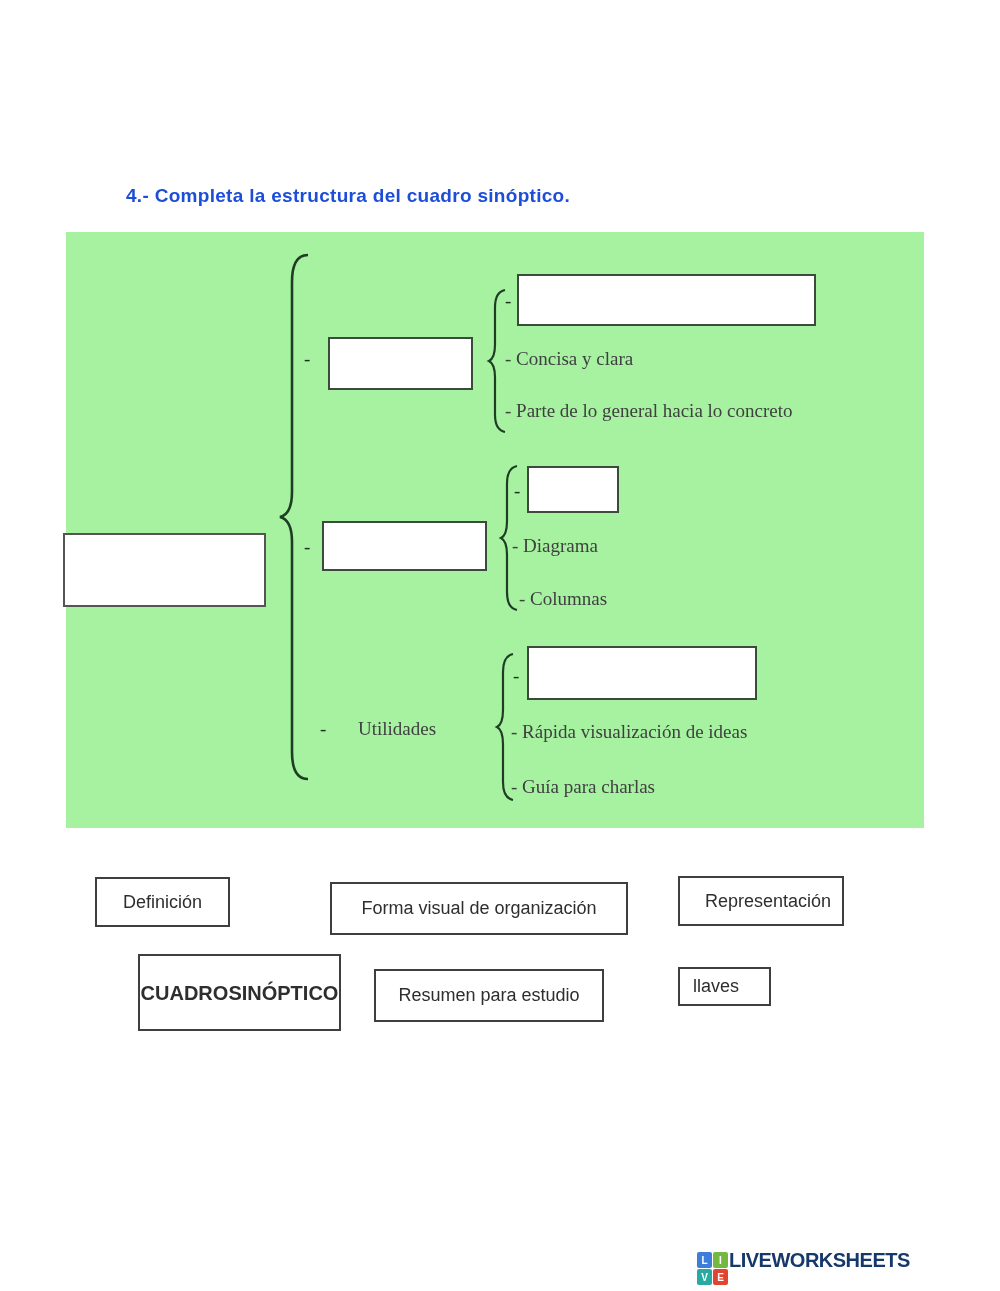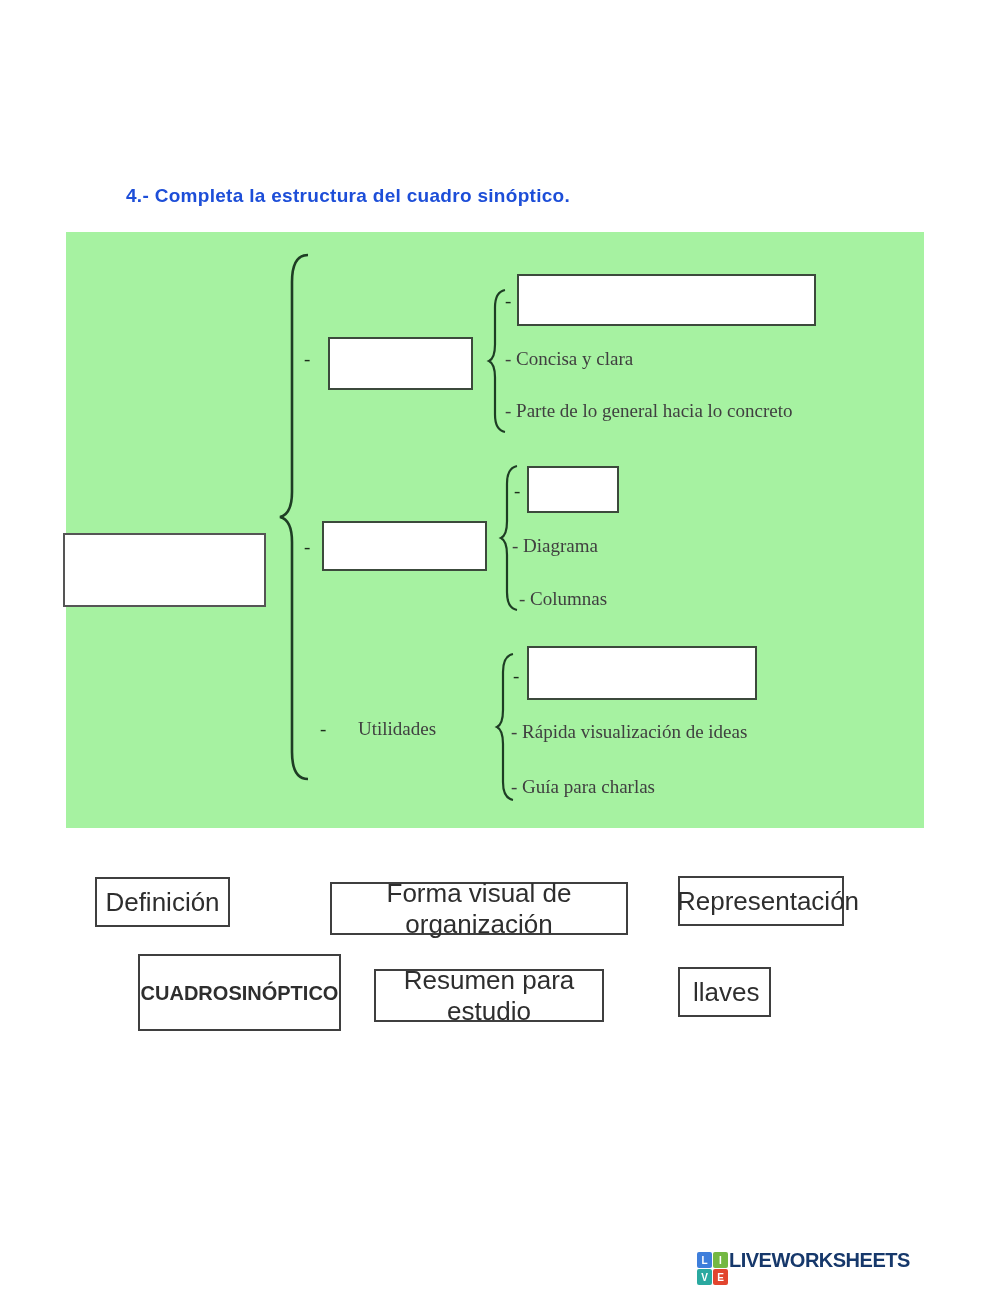--- a/index.html
+++ b/index.html
@@ -23,27 +23,27 @@
   #slot-r1{left:328px;top:337px;width:145px;height:53px;}
   #slot-top{left:517px;top:274px;width:299px;height:52px;}
   #slot-r2{left:322px;top:521px;width:165px;height:50px;}
   #slot-small{left:527px;top:466px;width:92px;height:47px;}
   #slot-r3{left:527px;top:646px;width:230px;height:54px;}
 
   svg.brace{position:absolute;overflow:visible;}
 
   
   .bank{border:2px solid #3f3f3f;background:#ffffff;box-sizing:border-box;display:flex;
-        align-items:center;justify-content:center;font-size:26px;color:#2e2e2e;text-align:center;}
+        align-items:center;justify-content:center;font-size:18px;color:#2e2e2e;text-align:center;}
   #wb-definicion{left:95px;top:877px;width:135px;height:50px;}
   #wb-forma{left:330px;top:882px;width:298px;height:53px;}
   #wb-representacion{left:678px;top:876px;width:166px;height:50px;padding-left:14px;}
   #wb-cuadro{left:138px;top:954px;width:203px;height:77px;font-weight:bold;font-size:20px;line-height:1.2;flex-direction:row;}
   #wb-resumen{left:374px;top:969px;width:230px;height:53px;}
-  #wb-llaves{left:678px;top:967px;width:93px;height:50px;justify-content:flex-start;padding-left:13px;}
+  #wb-llaves{left:678px;top:967px;width:93px;height:39px;justify-content:flex-start;padding-left:13px;}
 
   
   #logo{left:697px;top:1252px;display:grid;grid-template-columns:15px 15px;grid-template-rows:16px 16px;gap:1px;}
   .logo-sq{display:flex;align-items:center;justify-content:center;color:#ffffff;
            font-size:10px;font-weight:bold;border-radius:2px;}
   #brand{left:729px;top:1249px;font-size:20px;font-weight:bold;color:#16386b;letter-spacing:-0.5px;}
 </style>
 </head>
 <body>
 

